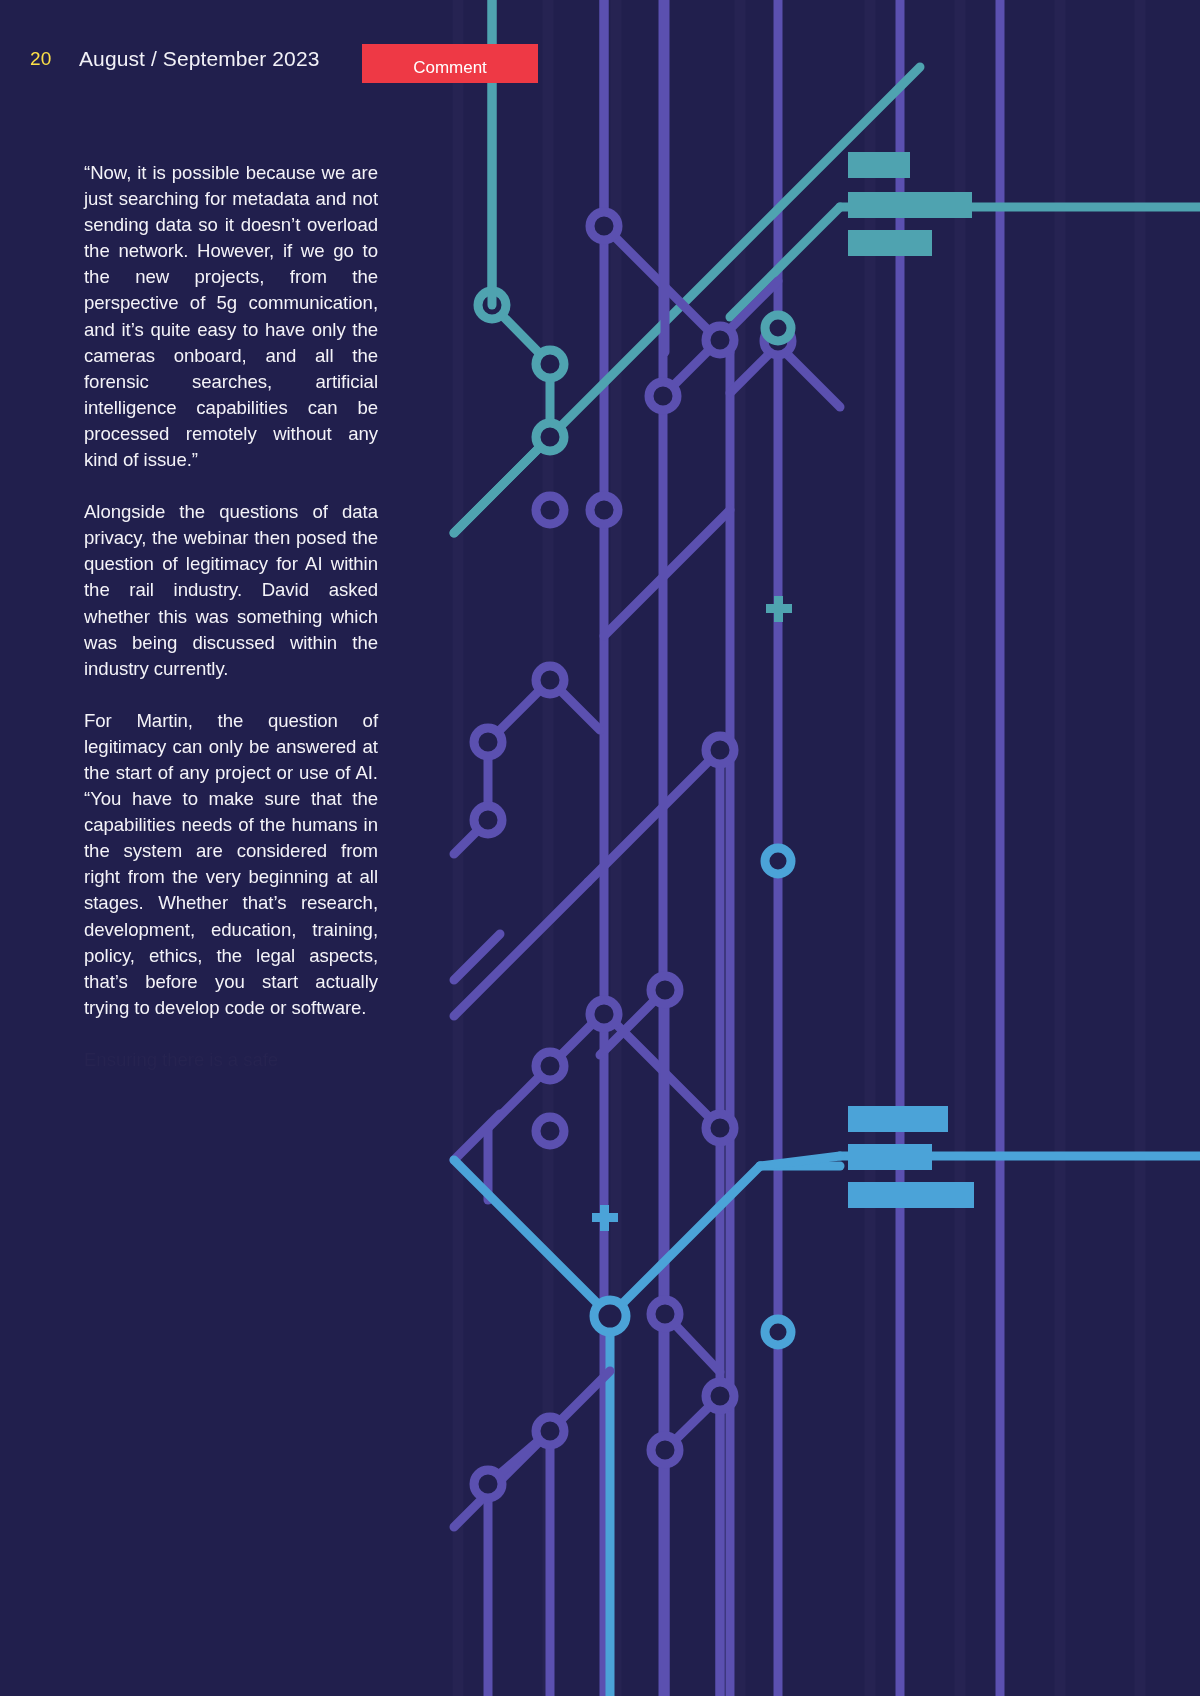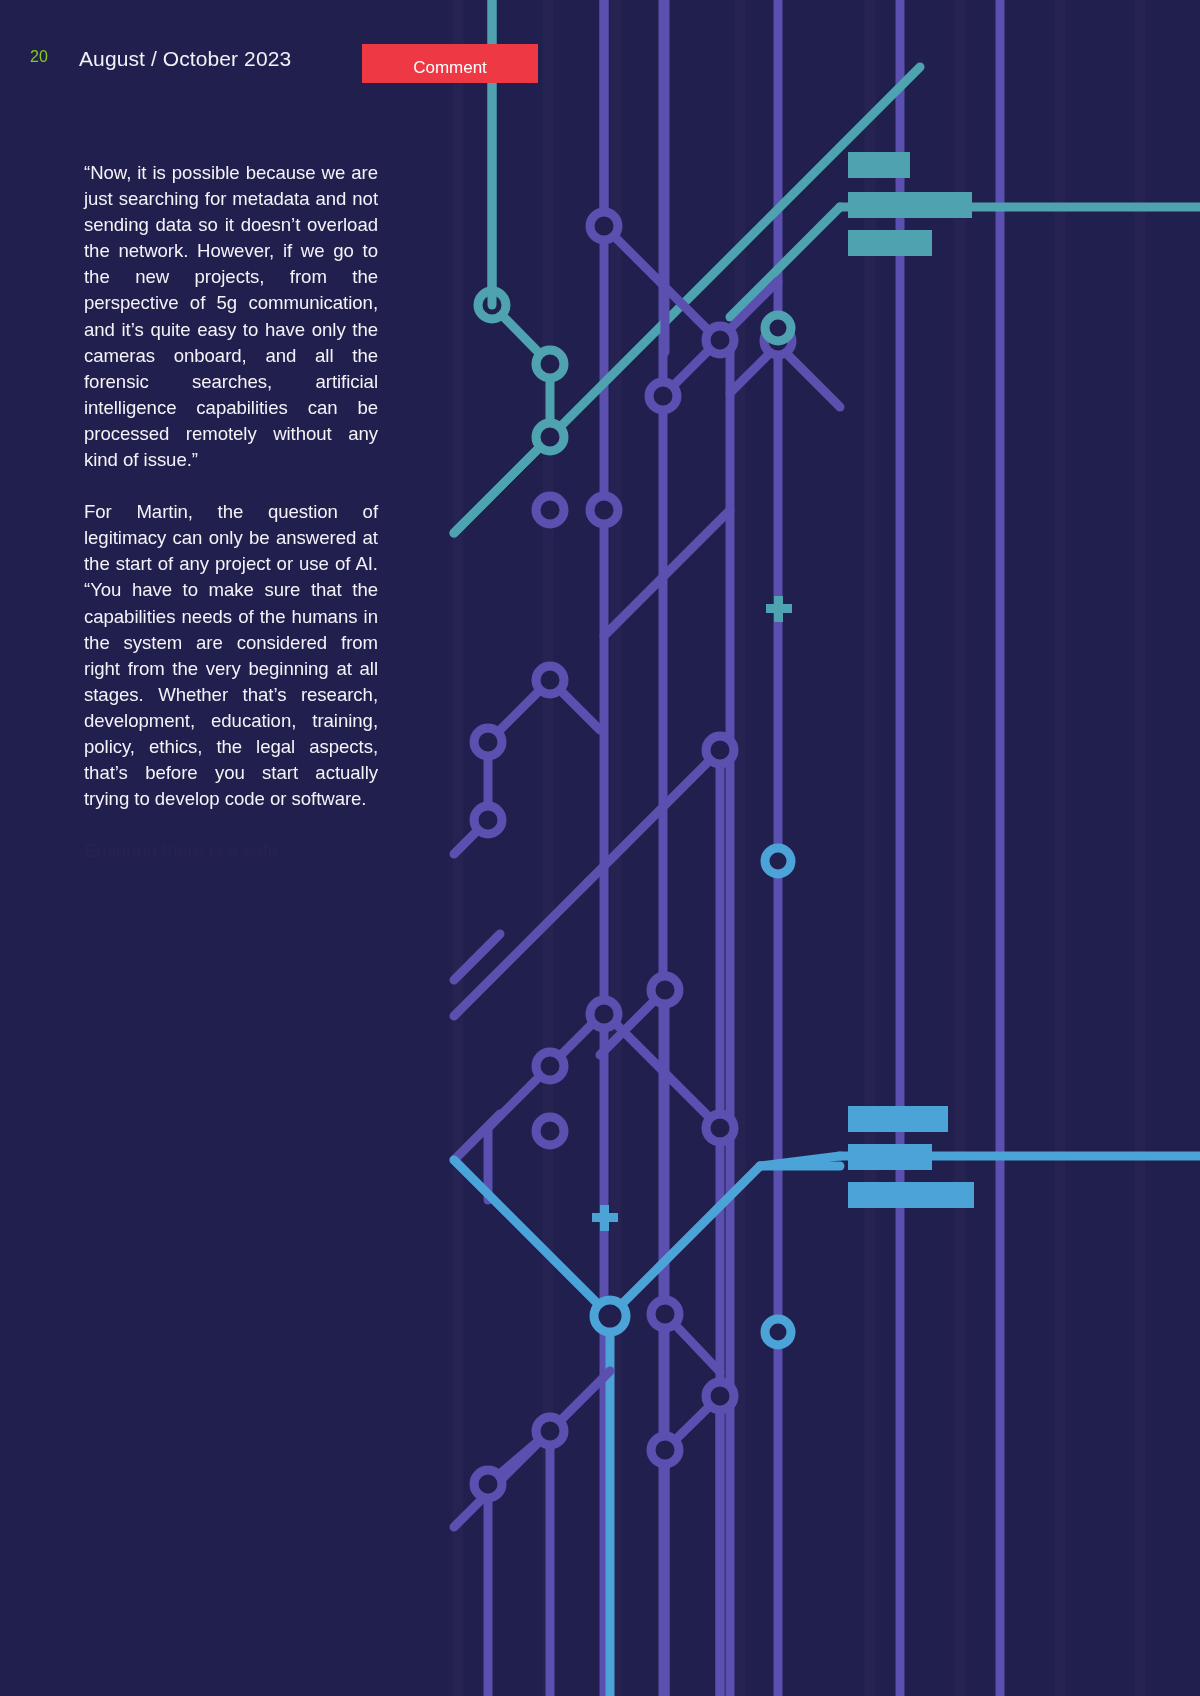--- a/index.html
+++ b/index.html
@@ -40,22 +40,22 @@
     left: 0;
     top: 0;
     width: 1200px;
     height: 110px;
     z-index: 5;
   }
   #page-number {
     position: absolute;
     left: 30px;
     top: 48px;
-    font-size: 16px;
-    color: #84cc16;
+    font-size: 19px;
+    color: #fde047;
     letter-spacing: 0.2px;
   }
   #issue-date {
     position: absolute;
     left: 79px;
     top: 47px;
     font-size: 21px;
     color: #f2f1f7;
     letter-spacing: 0.1px;
     white-space: nowrap;
@@ -268,23 +268,24 @@
         <rect x="408" y="1144" width="84" height="26" fill="#4ba3d8"></rect>
         <rect x="408" y="1182" width="126" height="26" fill="#4ba3d8"></rect>
       </g>
 
       <path class="tt" d="M52 -10 V305"></path>
     </svg>
   </div>
 
   <div id="header">
     <div id="page-number">20</div>
-    <div id="issue-date">August / October 2023</div>
+    <div id="issue-date">August / September 2023</div>
     <button id="comment-button">Comment</button>
   </div>
 
   <div id="article-body">
     <p class="paragraph">“Now, it is possible because we are just searching for metadata and not sending data so it doesn’t overload the network. However, if we go to the new projects, from the perspective of 5g communication, and it’s quite easy to have only the cameras onboard, and all the forensic searches, artificial intelligence capabilities can be processed remotely without any kind of issue.”</p>
+    <p class="paragraph">Alongside the questions of data privacy, the webinar then posed the question of legitimacy for AI within the rail industry. David asked whether this was something which was being discussed within the industry currently.</p>
     <p class="paragraph">For Martin, the question of legitimacy can only be answered at the start of any project or use of AI. “You have to make sure that the capabilities needs of the humans in the system are considered from right from the very beginning at all stages. Whether that’s research, development, education, training, policy, ethics, the legal aspects, that’s before you start actually trying to develop code or software.</p>
     <p class="paragraph faded">Ensuring there is a safe</p>
   </div>
 
 </div>
 
 </body></html>

